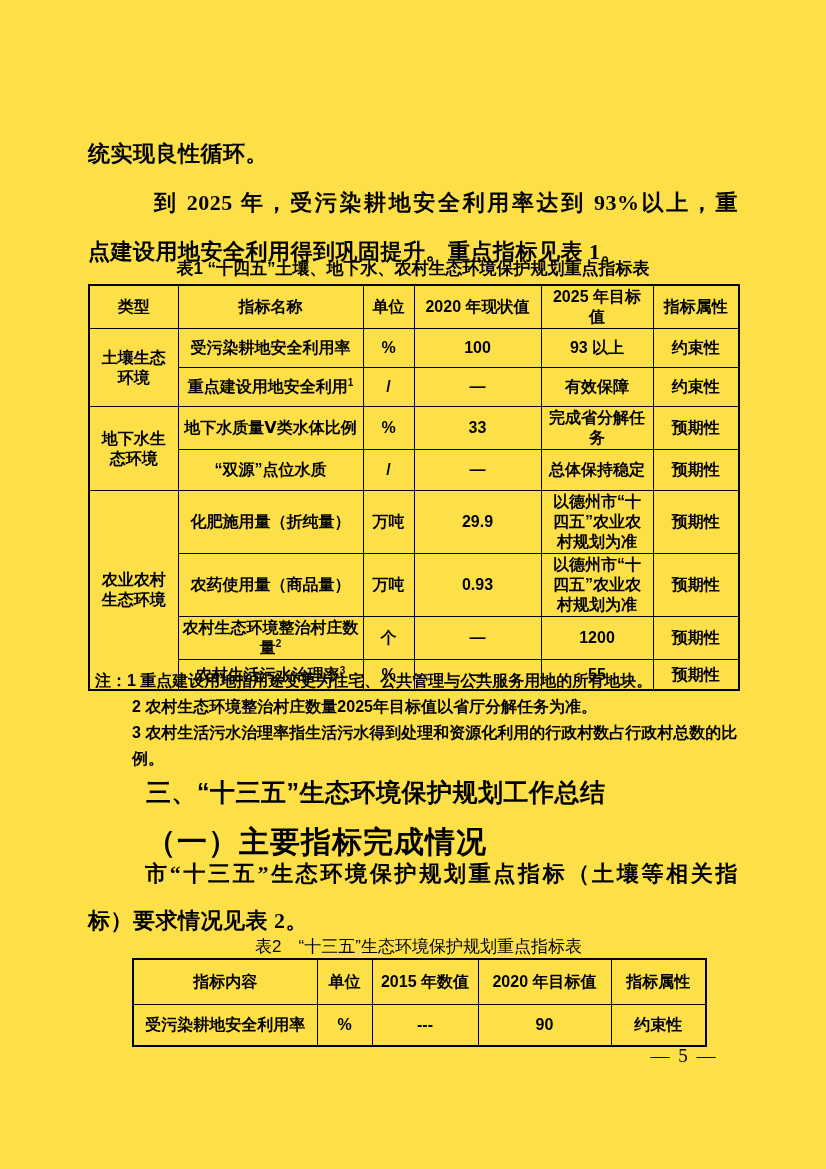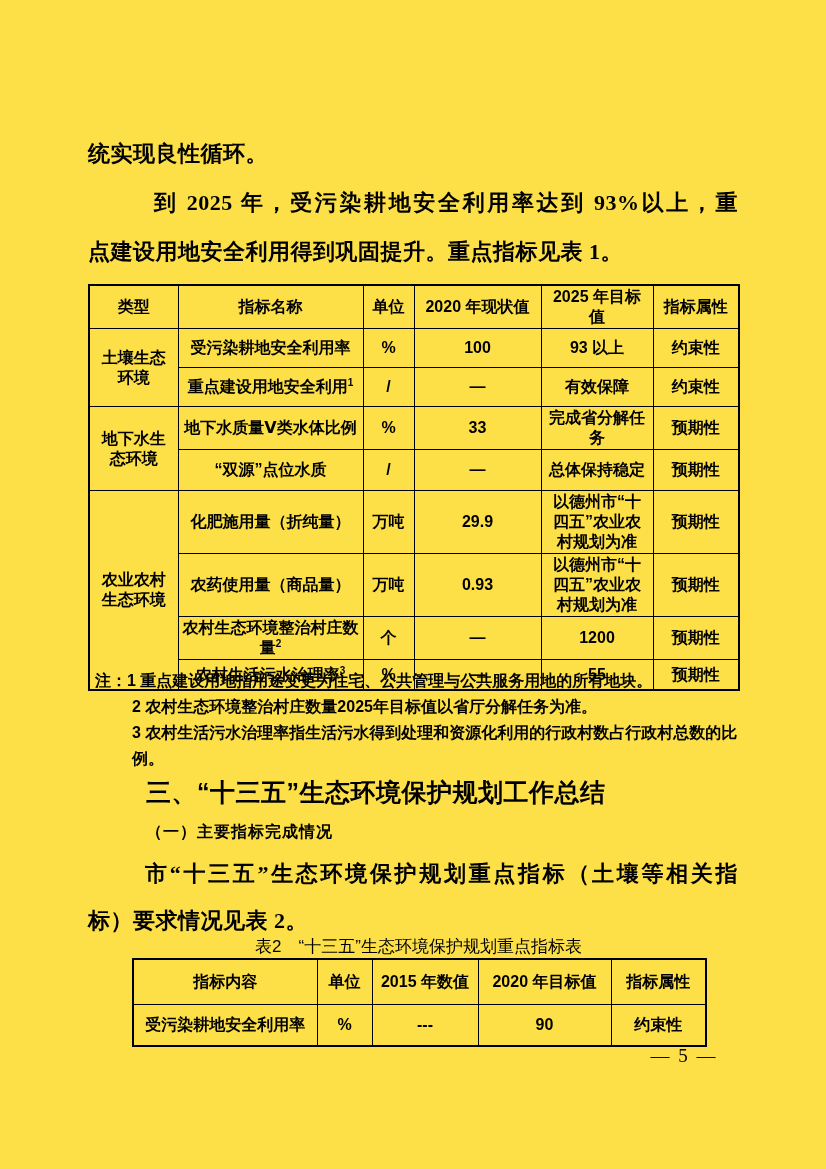--- a/index.html
+++ b/index.html
@@ -52,21 +52,21 @@
   .notes .cont{padding-left:37px;}
   
   .sec-heading{
     position:absolute;left:146px;top:776px;
     font-size:25px;font-weight:bold;
     font-family:"Liberation Sans","DejaVu Sans",sans-serif;
     letter-spacing:0.5px;
   }
   .sec-sub{
     position:absolute;left:146px;top:822px;
-    font-size:16px;font-weight:bold;letter-spacing:1px;
+    font-size:30px;font-weight:bold;letter-spacing:1px;
   }
   .sec-para{
     position:absolute;left:88px;top:850px;width:650px;
     font-size:22px;line-height:47px;font-weight:bold;letter-spacing:0.5px;
   }
   .ind-para{padding-left:57px;}
   
   .t2-caption{
     position:absolute;left:132px;top:935px;width:573px;text-align:center;
     font-size:17px;font-weight:normal;
@@ -85,20 +85,21 @@
 <body>
 
 <div class="page">
 
   <div class="intro">
     <div>统实现良性循环。</div>
     <div class="just ind-intro">到 2025 年，受污染耕地安全利用率达到 93%以上，重</div>
     <div>点建设用地安全利用得到巩固提升。重点指标见表 1。</div>
   </div>
 
+  <div class="t1-caption">表1 “十四五”土壤、地下水、农村生态环境保护规划重点指标表</div>
 
   <table class="doc t1">
     <colgroup>
       <col style="width:89px">
         <col style="width:185px">
         <col style="width:51px">
       <col style="width:127px">
         <col style="width:112px">
         <col style="width:86px">
     </colgroup>

